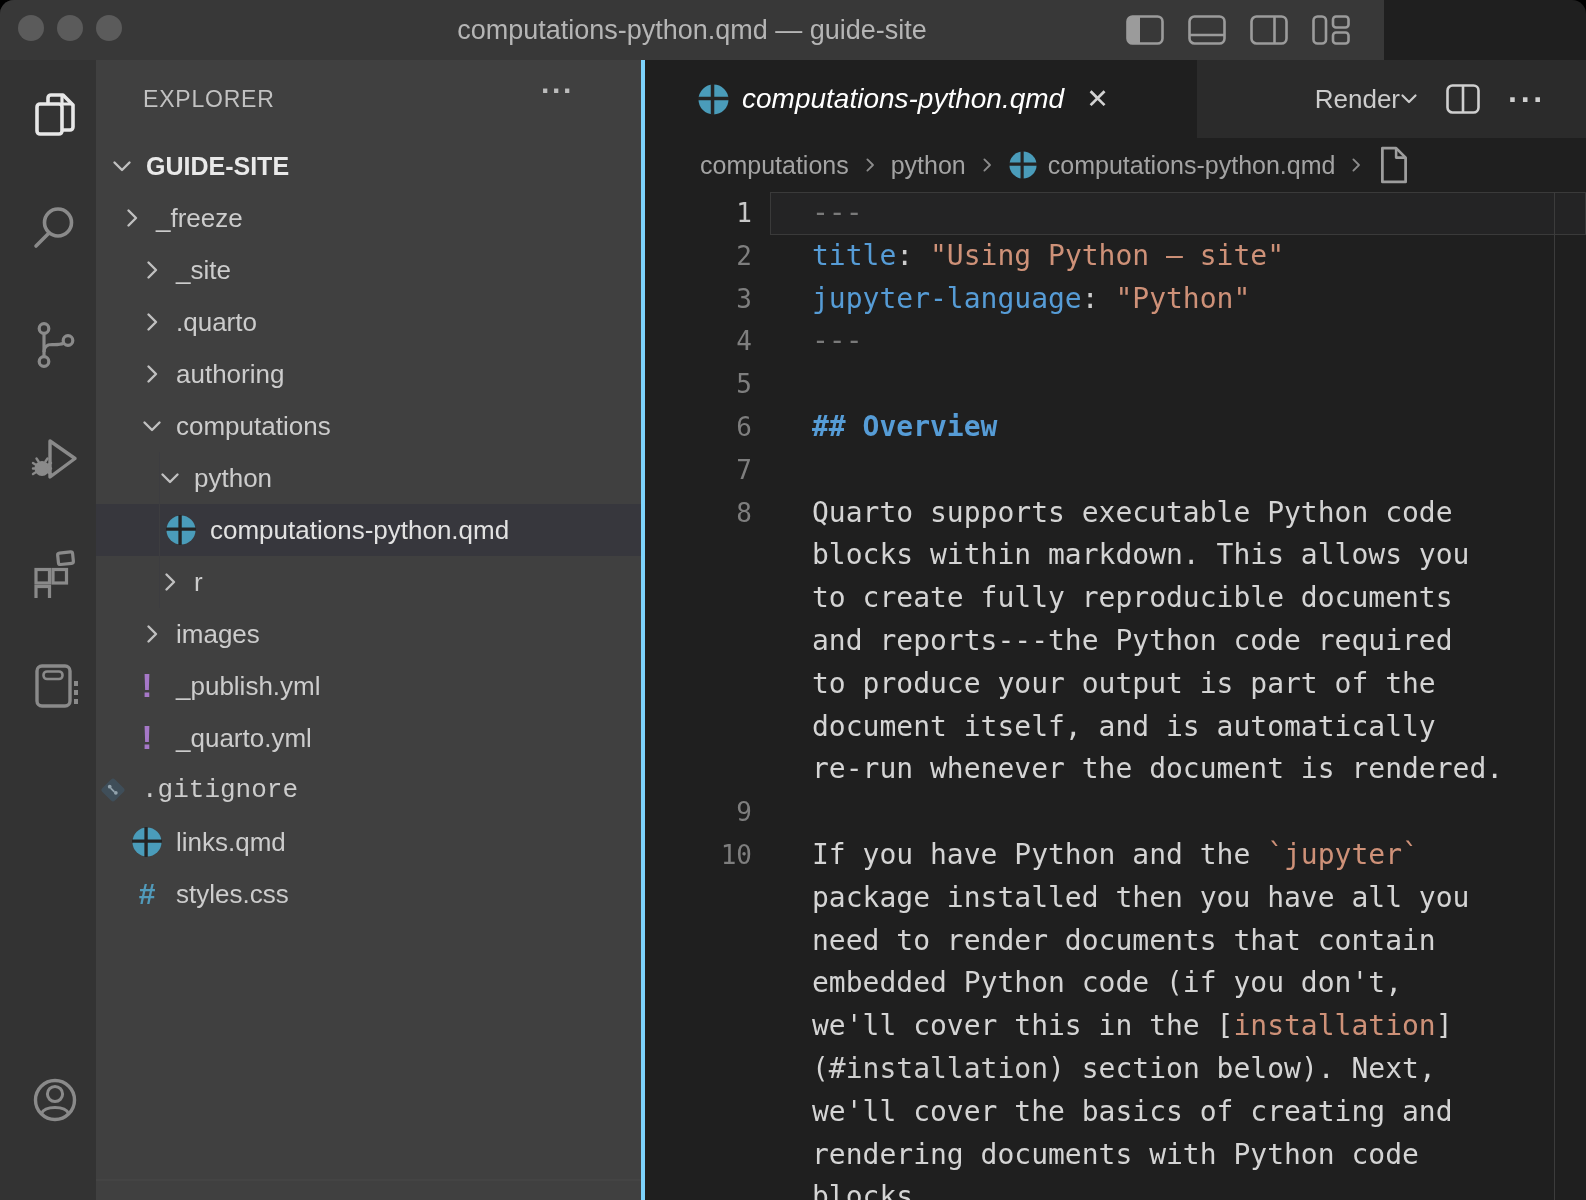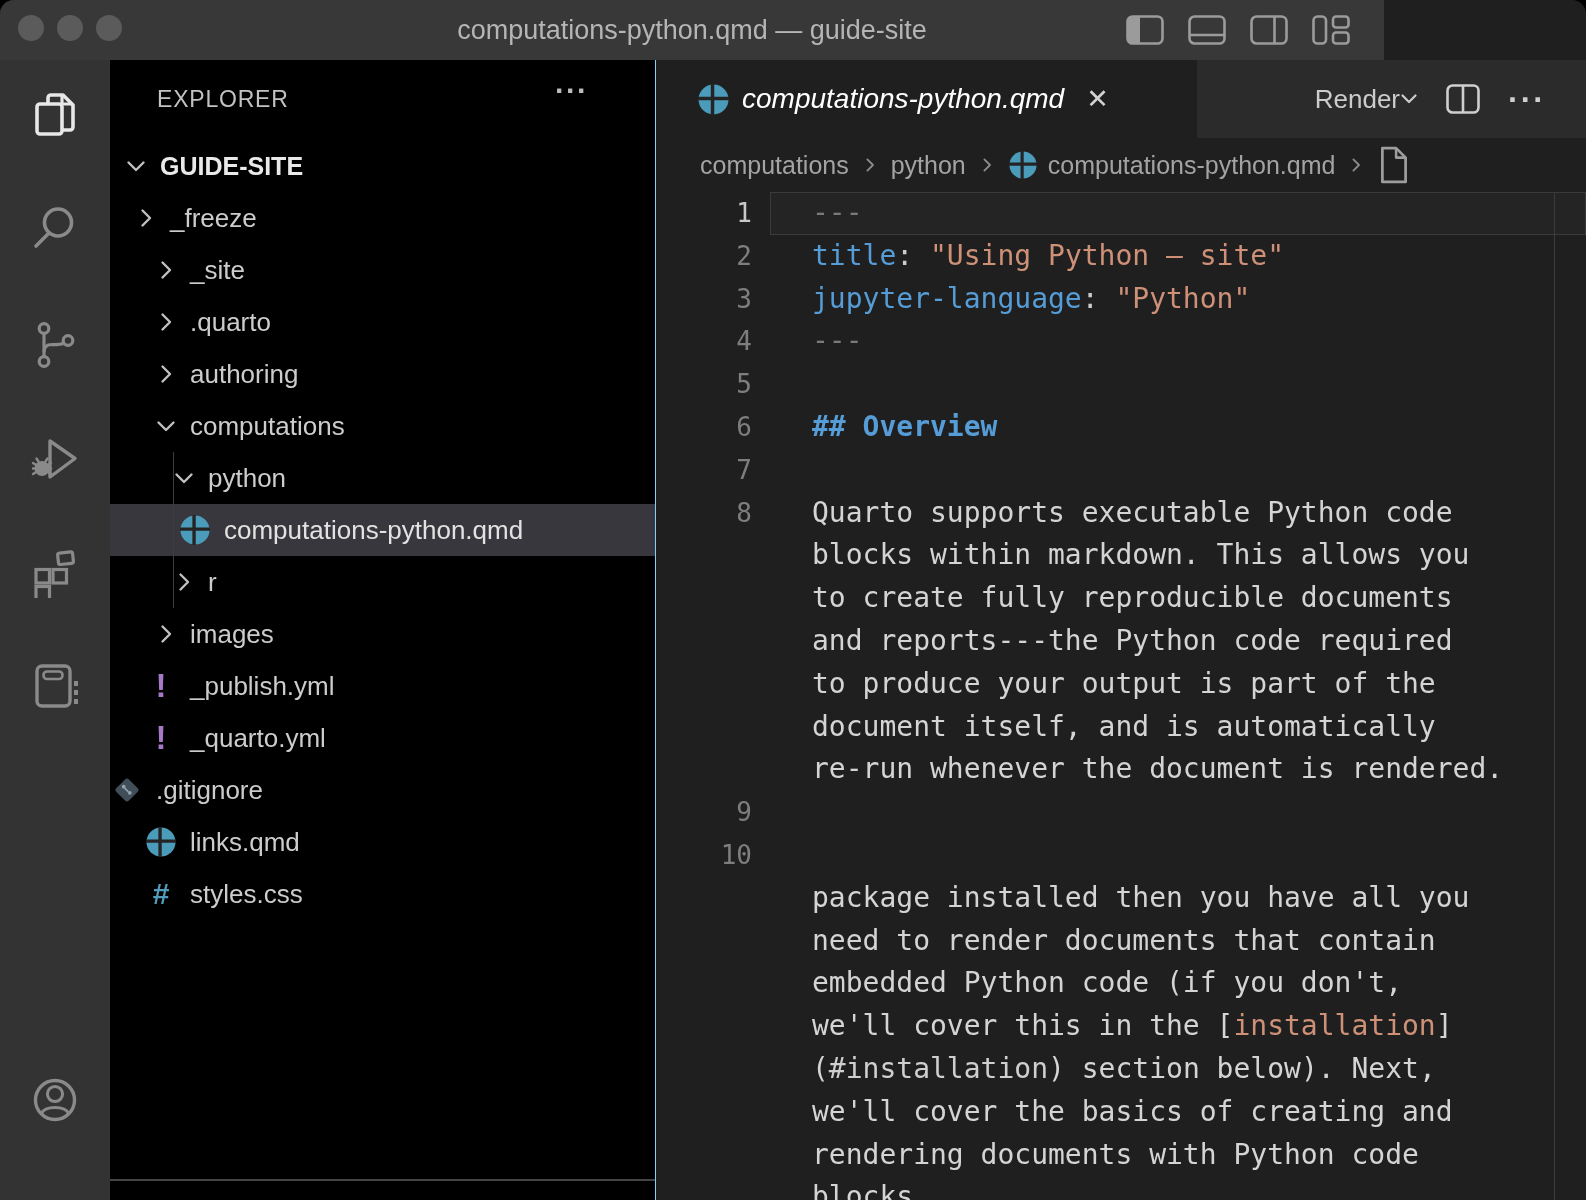--- a/index.html
+++ b/index.html
@@ -16,22 +16,22 @@
   .tb-icons{position:absolute;right:34px;top:0;height:60px;display:flex;align-items:center;gap:24px;color:#9b9b9b;}
   .tb-icons svg{display:block;}
 
   
   .activitybar{position:absolute;left:0;top:60px;width:110px;height:1140px;background:#333333;}
   .ab-item{position:absolute;left:29px;width:52px;height:52px;color:#8a8a8a;}
   .ab-item.active{color:#e8e8e8;}
   .ab-item svg{display:block;width:52px;height:52px;}
 
   
-  .sidebar{position:absolute;left:110px;top:60px;width:545px;height:1140px;background:#000000;
-           border-right:7px solid #7dd3fc;overflow:hidden;}
+  .sidebar{position:absolute;left:96px;top:60px;width:545px;height:1140px;background:#404040;
+           border-right:4px solid #7dd3fc;overflow:hidden;}
   .sb-header{position:absolute;left:0;top:0;width:100%;height:80px;}
   .sb-title{position:absolute;left:47px;top:26px;font-size:23px;letter-spacing:.8px;color:#c2c2c2;}
   .sb-dots{position:absolute;right:67px;top:14px;font-size:30px;font-weight:700;color:#bdbdbd;letter-spacing:1px;}
   .tree{position:absolute;left:0;top:80px;width:100%;}
   .trow{display:flex;align-items:center;height:52px;font-size:26px;color:#cccccc;white-space:nowrap;}
   .trow.selected{background:#37373d;color:#e2e2e2;}
   .trow.root{font-weight:700;font-size:25px;color:#e9e9e9;}
   .chev{width:24px;height:24px;margin-right:12px;flex:0 0 auto;color:#c0c0c0;}
   .chev svg{display:block;width:24px;height:24px;}
   .chev.down svg{transform:rotate(90deg);}
@@ -323,21 +323,21 @@
           <span>images</span>
         </div>
         <div class="trow" style="padding-left: 34px;">
           <span class="fi yml">!</span>
           <span>_publish.yml</span>
         </div>
         <div class="trow" style="padding-left: 34px;">
           <span class="fi yml">!</span>
           <span>_quarto.yml</span>
         </div>
-        <div class="trow" style="">
+        <div class="trow" style=" font-family: Liberation Mono, monospace;">
           <span class="fi">
             <svg width="30" height="30">
               <use href="#sym-gitignore"></use>
             </svg>
           </span>
           <span>.gitignore</span>
         </div>
         <div class="trow" style="padding-left: 34px;">
           <span class="fi quarto-ic">
             <svg width="30" height="30">
@@ -432,21 +432,21 @@
         <div class="crow"><span class="lnum">6</span><span class="ltext"><span class="s-head">## Overview</span></span></div>
         <div class="crow"><span class="lnum">7</span><span class="ltext"></span></div>
         <div class="crow"><span class="lnum">8</span><span class="ltext"><span class="s-txt">Quarto supports executable Python code</span></span></div>
         <div class="crow"><span class="lnum"></span><span class="ltext"><span class="s-txt">blocks within markdown. This allows you</span></span></div>
         <div class="crow"><span class="lnum"></span><span class="ltext"><span class="s-txt">to create fully reproducible documents</span></span></div>
         <div class="crow"><span class="lnum"></span><span class="ltext"><span class="s-txt">and reports---the Python code required</span></span></div>
         <div class="crow"><span class="lnum"></span><span class="ltext"><span class="s-txt">to produce your output is part of the</span></span></div>
         <div class="crow"><span class="lnum"></span><span class="ltext"><span class="s-txt">document itself, and is automatically</span></span></div>
         <div class="crow"><span class="lnum"></span><span class="ltext"><span class="s-txt">re-run whenever the document is rendered.</span></span></div>
         <div class="crow"><span class="lnum">9</span><span class="ltext"></span></div>
-        <div class="crow"><span class="lnum">10</span></div>
+        <div class="crow"><span class="lnum">10</span><span class="ltext"><span class="s-txt">If you have Python and the </span><span class="s-code">`jupyter`</span></span></div>
         <div class="crow"><span class="lnum"></span><span class="ltext"><span class="s-txt">package installed then you have all you</span></span></div>
         <div class="crow"><span class="lnum"></span><span class="ltext"><span class="s-txt">need to render documents that contain</span></span></div>
         <div class="crow"><span class="lnum"></span><span class="ltext"><span class="s-txt">embedded Python code (if you don't,</span></span></div>
         <div class="crow"><span class="lnum"></span><span class="ltext"><span class="s-txt">we'll cover this in the [</span><span class="s-code">installation</span><span class="s-txt">]</span></span></div>
         <div class="crow"><span class="lnum"></span><span class="ltext"><span class="s-txt">(</span><span class="s-url">#installation</span><span class="s-txt">) section below). Next,</span></span></div>
         <div class="crow"><span class="lnum"></span><span class="ltext"><span class="s-txt">we'll cover the basics of creating and</span></span></div>
         <div class="crow"><span class="lnum"></span><span class="ltext"><span class="s-txt">rendering documents with Python code</span></span></div>
         <div class="crow"><span class="lnum"></span><span class="ltext"><span class="s-txt">blocks</span></span></div>
       </div>
     <div class="ruler"></div>

